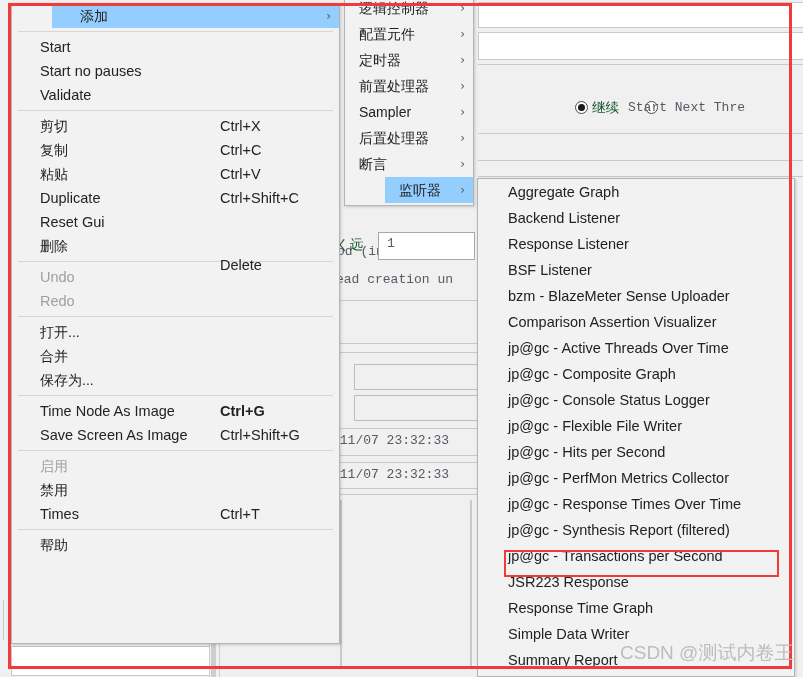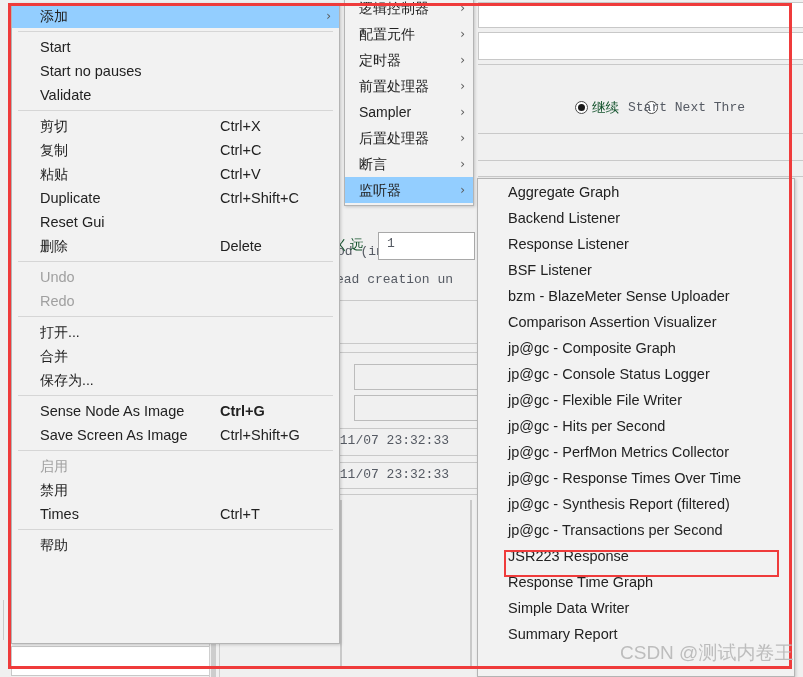--- a/index.html
+++ b/index.html
@@ -98,21 +98,21 @@
   }
   .mi .lbl { position: absolute; left: 28px; top: 0; }
   .mi .acc {
     position: absolute;
     top: 0;
     font-size: 14.5px;
     color: #222222;
   }
   .mi.cn .lbl { font-size: 14px; }
   .mi.disabled .lbl, .mi.disabled .acc { color: #a0a0a0; }
-  .mi.sel { background: #93ceff; }
+  .mi.sel { background: #93ceff; margin-left: 40px; }
   .mi .arrow {
     position: absolute;
     right: 8px;
     top: 0;
     font-size: 12px;
     color: #5a5a5a;
     font-family: "DejaVu Sans", sans-serif;
   }
   .sep {
     height: 1px;
@@ -217,20 +217,23 @@
       <div class="mi">
         <span class="lbl">BSF Listener</span>
       </div>
       <div class="mi">
         <span class="lbl">bzm - BlazeMeter Sense Uploader</span>
       </div>
       <div class="mi">
         <span class="lbl">Comparison Assertion Visualizer</span>
       </div>
       <div class="mi">
+        <span class="lbl">jp@gc - Active Threads Over Time</span>
+      </div>
+      <div class="mi">
         <span class="lbl">jp@gc - Composite Graph</span>
       </div>
       <div class="mi">
         <span class="lbl">jp@gc - Console Status Logger</span>
       </div>
       <div class="mi">
         <span class="lbl">jp@gc - Flexible File Writer</span>
       </div>
       <div class="mi">
         <span class="lbl">jp@gc - Hits per Second</span>
@@ -326,42 +329,42 @@
       </div>
       <div class="mi">
         <span class="lbl">Duplicate</span>
         <span class="acc" style="left: 208px;">Ctrl+Shift+C</span>
       </div>
       <div class="mi">
         <span class="lbl">Reset Gui</span>
       </div>
       <div class="mi cn">
         <span class="lbl">删除</span>
-        <span class="acc" style="left: 208px;">Delete</span>
+        <span class="acc" style="left: 208px; margin-top: 19px;">Delete</span>
       </div>
       <div class="sep"></div>
       <div class="mi disabled">
         <span class="lbl">Undo</span>
       </div>
       <div class="mi disabled">
         <span class="lbl">Redo</span>
       </div>
       <div class="sep"></div>
       <div class="mi cn">
         <span class="lbl">打开...</span>
       </div>
       <div class="mi cn">
         <span class="lbl">合并</span>
       </div>
       <div class="mi cn">
         <span class="lbl">保存为...</span>
       </div>
       <div class="sep"></div>
       <div class="mi">
-        <span class="lbl">Sense Node As Image</span>
+        <span class="lbl">Time Node As Image</span>
         <span class="acc" style="left: 208px; font-weight: bold;">Ctrl+G</span>
       </div>
       <div class="mi">
         <span class="lbl">Save Screen As Image</span>
         <span class="acc" style="left: 208px;">Ctrl+Shift+G</span>
       </div>
       <div class="sep"></div>
       <div class="mi cn disabled">
         <span class="lbl">启用</span>
       </div>

